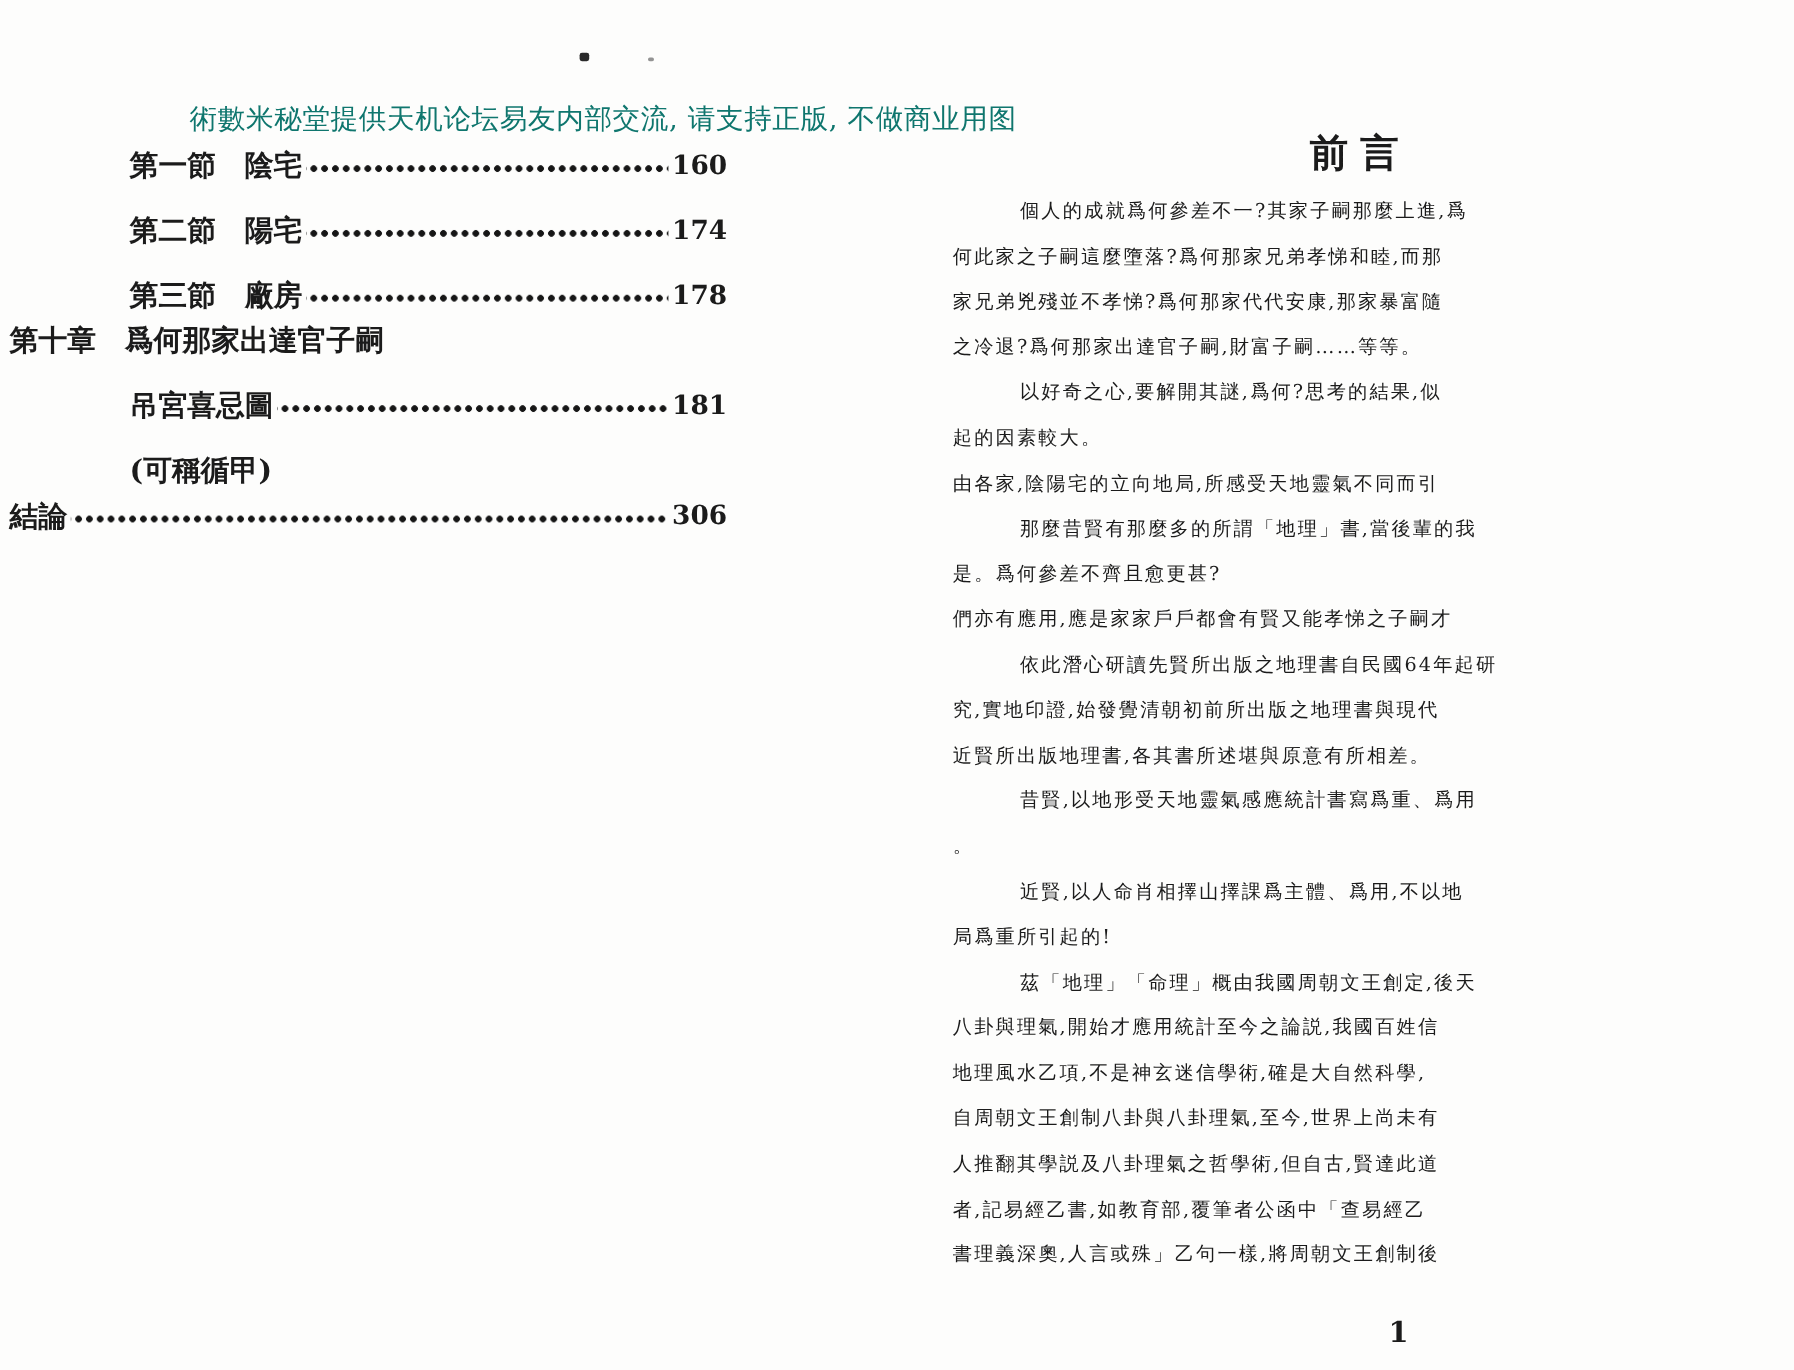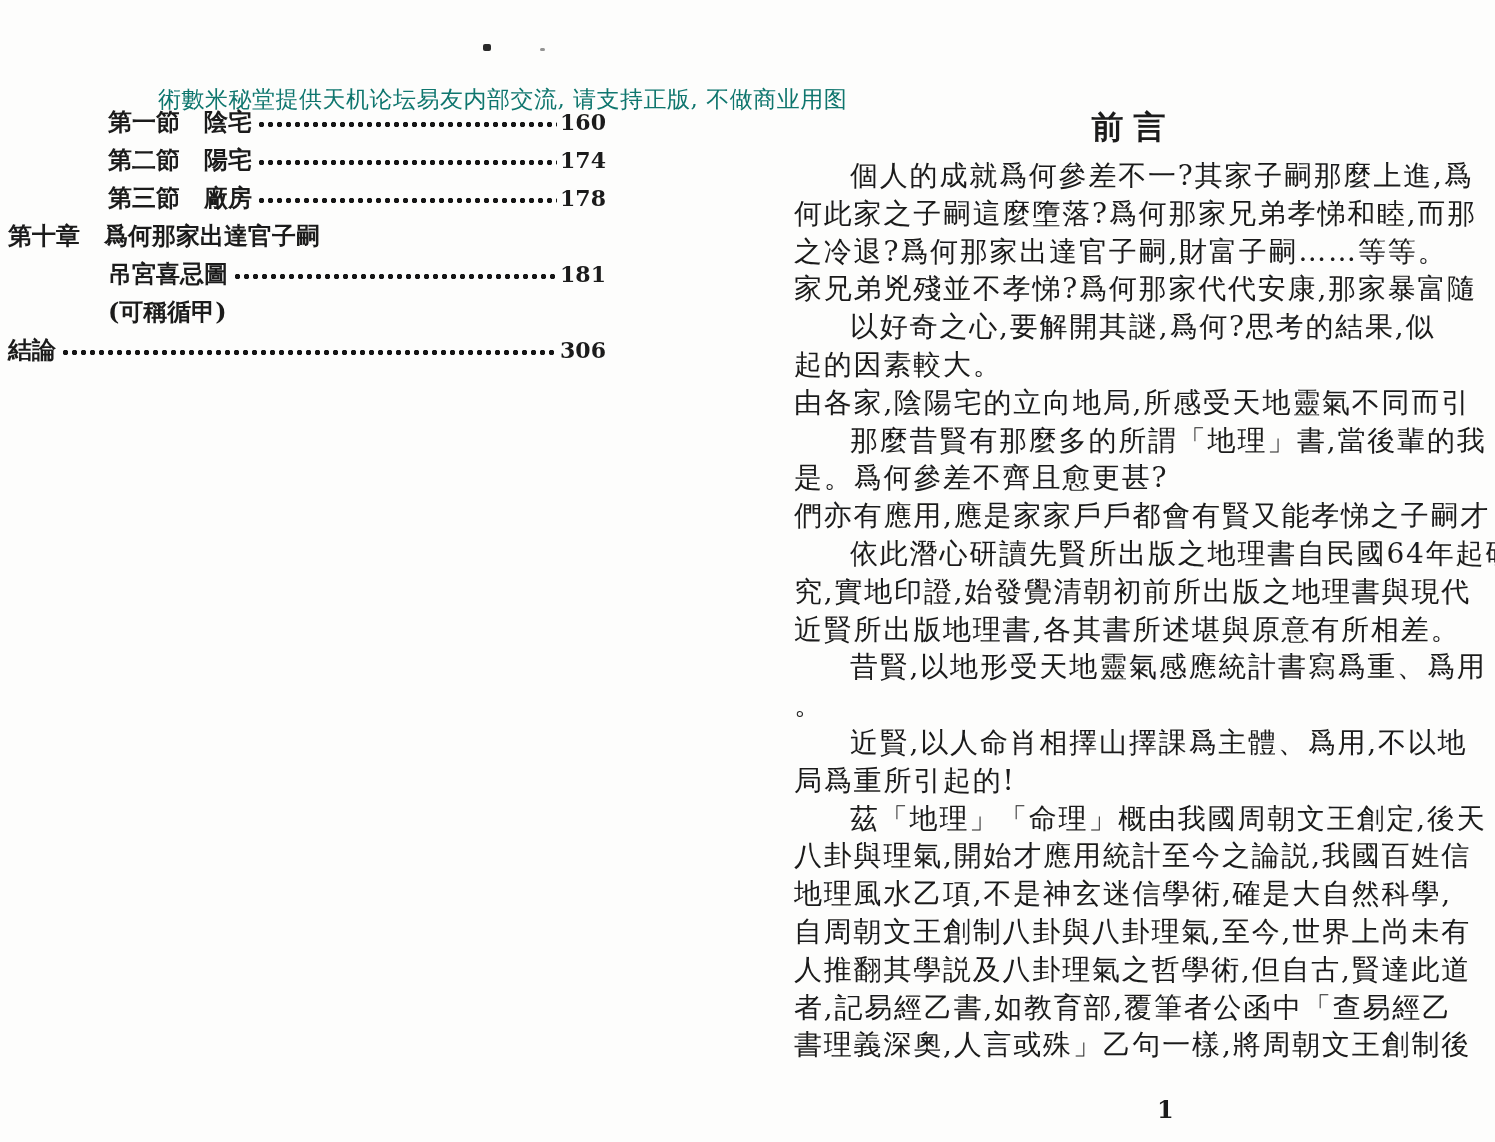--- a/index.html
+++ b/index.html
@@ -49,21 +49,21 @@
     width: 598px;
   }
   .toc-row {
     display: flex;
     align-items: center;
     height: 38px;
     font-size: 24px;
     font-weight: bold;
     white-space: nowrap;
   }
-  .toc-row.ind1 { padding-left: 100px; }
+  .toc-row.ind1 { padding-left: 100px; margin-top: 16px; }
   .toc-label { flex: 0 0 auto; }
   .leader {
     flex: 1 1 auto;
     height: 12px;
     margin: 4px 3px 0 3px;
     background-image: radial-gradient(circle, #161616 2.5px, rgba(0,0,0,0) 3px);
     background-size: 9px 9px;
     background-repeat: repeat-x;
     background-position: 2px center;
   }
@@ -88,21 +88,21 @@
   }
   #preface-body {
     position: absolute;
     left: 794px;
     top: 157px;
     width: 672px;
   }
   .pline {
     height: 37.8px;
     line-height: 37.8px;
-    font-size: 28px;
+    font-size: 16px;
     font-weight: 500;
     letter-spacing: 1.8px;
     white-space: nowrap;
   }
   .pline.first { padding-left: 56px; }
 
   #page-number {
     position: absolute;
     left: 1157px;
     top: 1095px;
@@ -153,22 +153,22 @@
         <span class="leader"></span>
         <span class="toc-page">306</span>
       </div>
     </div>
 
   <div id="preface-title">前言</div>
 
   <div id="preface-body">
       <div class="pline first">個人的成就爲何參差不一?其家子嗣那麼上進,爲</div>
       <div class="pline">何此家之子嗣這麼墮落?爲何那家兄弟孝悌和睦,而那</div>
+      <div class="pline">家兄弟兇殘並不孝悌?爲何那家代代安康,那家暴富隨</div>
       <div class="pline">之冷退?爲何那家出達官子嗣,財富子嗣……等等。</div>
-      <div class="pline">家兄弟兇殘並不孝悌?爲何那家代代安康,那家暴富隨</div>
       <div class="pline first">以好奇之心,要解開其謎,爲何?思考的結果,似</div>
       <div class="pline">起的因素較大。</div>
       <div class="pline">由各家,陰陽宅的立向地局,所感受天地靈氣不同而引</div>
       <div class="pline first">那麼昔賢有那麼多的所謂「地理」書,當後輩的我</div>
       <div class="pline">是。爲何參差不齊且愈更甚?</div>
       <div class="pline">們亦有應用,應是家家戶戶都會有賢又能孝悌之子嗣才</div>
       <div class="pline first">依此潛心研讀先賢所出版之地理書自民國64年起研</div>
       <div class="pline">究,實地印證,始發覺清朝初前所出版之地理書與現代</div>
       <div class="pline">近賢所出版地理書,各其書所述堪與原意有所相差。</div>
       <div class="pline first">昔賢,以地形受天地靈氣感應統計書寫爲重、爲用</div>

